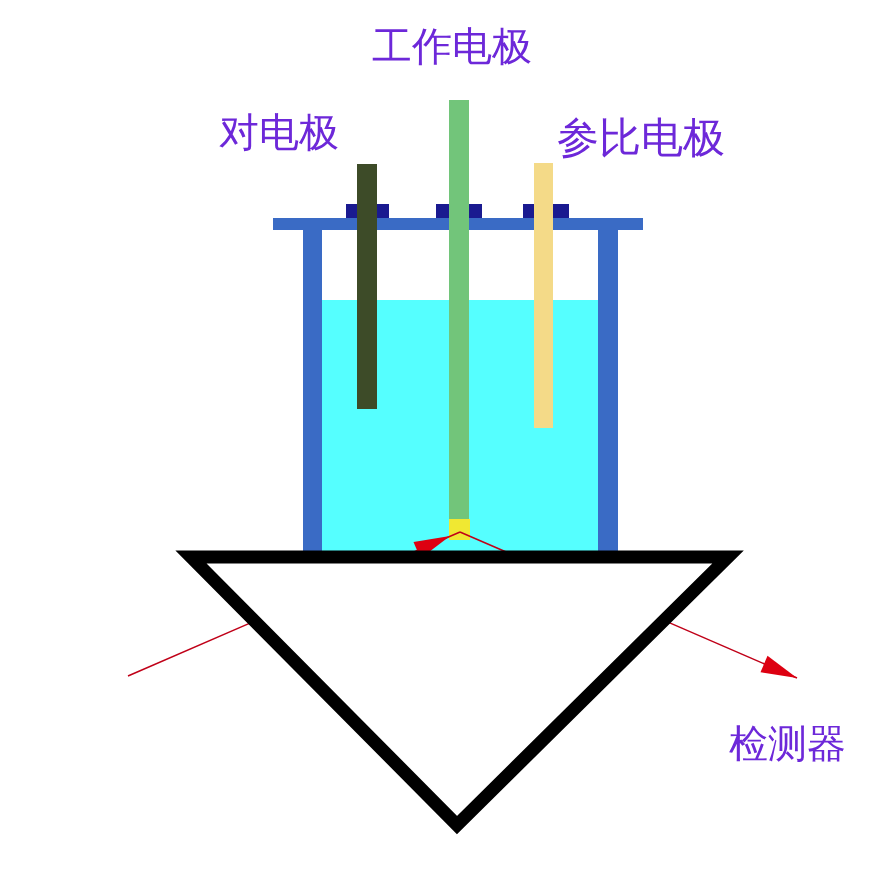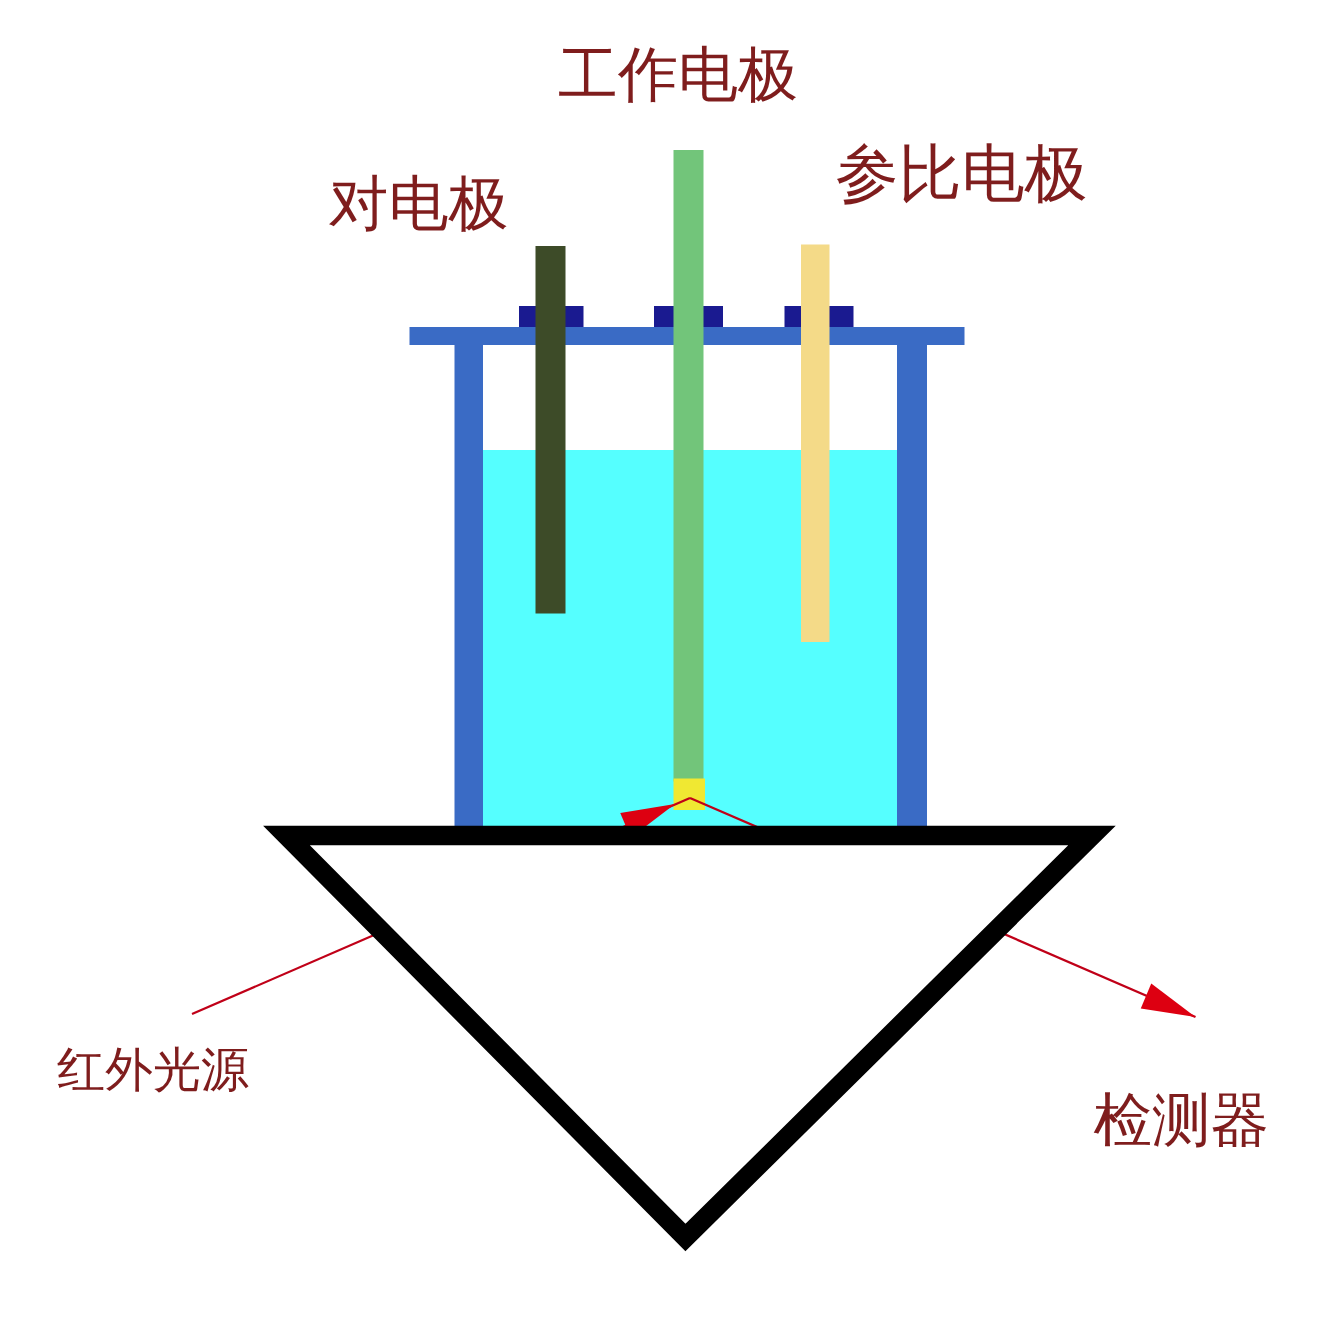--- a/index.html
+++ b/index.html
@@ -7,28 +7,28 @@
     position:relative;
     width:886px;height:878px;
     background:#ffffff;
     overflow:hidden;
     font-family:"DejaVu Sans","Liberation Sans",sans-serif;
   }
   .abs{position:absolute;}
   
   .cn-label{
     position:absolute;
-    color:#7f1d1d;
-    font-family:Liberation Serif, serif;
+    color:#6d28d9;
+    font-family:Liberation Mono, monospace;
     white-space:nowrap;
     line-height:1;
   }
   #label-working  {left:372px; top:30px;  font-size:40px; letter-spacing:0px;}
   #label-counter  {left:219px; top:116px; font-size:40px;}
-  #label-reference{left:557px; top:96px; font-size:42px;}
+  #label-reference{left:557px; top:120px; font-size:42px;}
   #label-irsource {left:38px;  top:697px; font-size:32px;}
   #label-detector {left:729px; top:728px; font-size:39px;}
   #label-diamond{
     position:absolute;
     left:382px; top:628px;
     color:#ed1c24;
     font-family:"Liberation Sans","DejaVu Sans",sans-serif;
     font-size:44px;
     line-height:1;
     white-space:nowrap;
@@ -82,16 +82,15 @@
 
     <line x1="460" y1="532" x2="797" y2="678" stroke="#c00018" stroke-width="1.5"></line>
     <polygon points="797,678 760.5,672.3 767.5,655.7" fill="#dd0011"></polygon>
 
     <polygon points="191,557 728,557 457,825" fill="#ffffff" stroke="#000000" stroke-width="13" stroke-linejoin="miter"></polygon>
   </svg>
 
   <div class="cn-label" id="label-working">工作电极</div>
   <div class="cn-label" id="label-counter">对电极</div>
   <div class="cn-label" id="label-reference">参比电极</div>
-  <div class="cn-label" id="label-irsource">红外光源</div>
   <div class="cn-label" id="label-detector">检测器</div>
 
 </div>
 
 </body></html>

